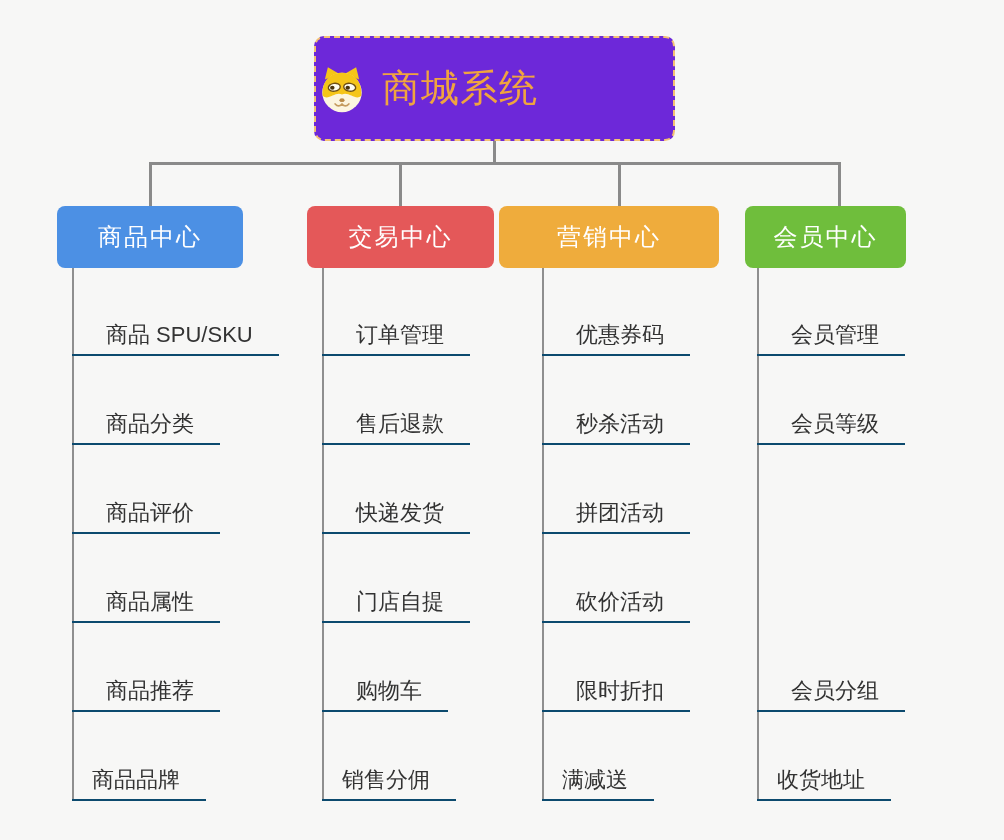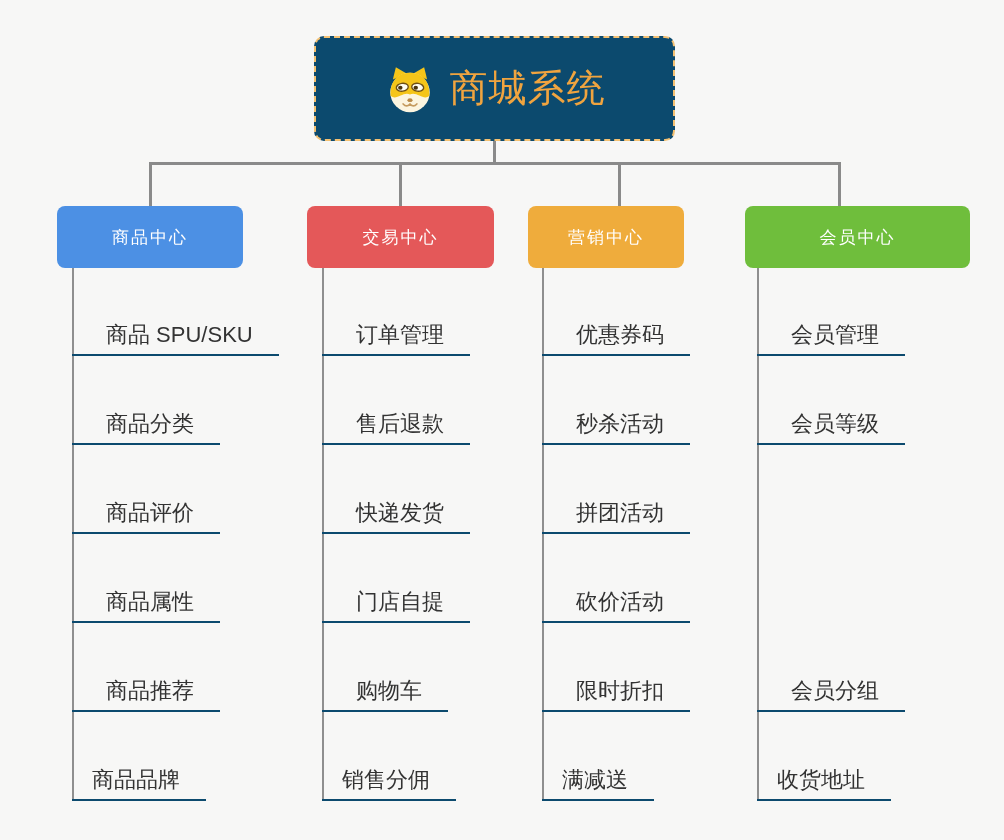--- a/index.html
+++ b/index.html
@@ -12,45 +12,45 @@
     width:1004px;height:840px;
     background:#F7F7F6;
     overflow:hidden;
   }
   
   .cline{position:absolute;background:#8A8A8A;}
   .trunk{position:absolute;background:#8F8F8F;width:2px;}
   
   .root-node{
     position:absolute;left:314px;top:36px;width:361px;height:105px;
-    background:#0c4a6e;
+    background:#6d28d9;
     border:2px dashed #F4C172;
     border-radius:10px;
     box-sizing:border-box;
-    display:flex;align-items:center;justify-content:center;gap:14px;
+    display:flex;align-items:center;justify-content:flex-start;gap:14px;
     cursor:pointer;
   }
   .root-title{
     font-size:38px;
     letter-spacing:1px;
     color:#F0A43F;
   }
   .root-icon{flex:0 0 auto;display:block;}
   
   .branch{
     position:absolute;top:206px;height:62px;
     border-radius:8px;
     display:flex;align-items:center;justify-content:center;
-    color:#FFFFFF;font-size:17px;letter-spacing:2px;
+    color:#FFFFFF;font-size:24px;letter-spacing:2px;
     cursor:pointer;
   }
   .b0{left:57px;width:186px;}
   .b1{left:307px;width:187px;}
-  .b2{left:528px;width:156px;text-align:center;}
-  .b3{left:745px;width:225px;}
+  .b2{left:499px;width:220px;text-align:center;}
+  .b3{left:745px;width:161px;}
   
   .leaf{
     position:absolute;
     white-space:nowrap;
     font-size:22px;color:#333333;
     line-height:30px;
     padding:0 26px 4px 34px;
     border-bottom:2px solid #0c4a6e;
     cursor:pointer;
   }

